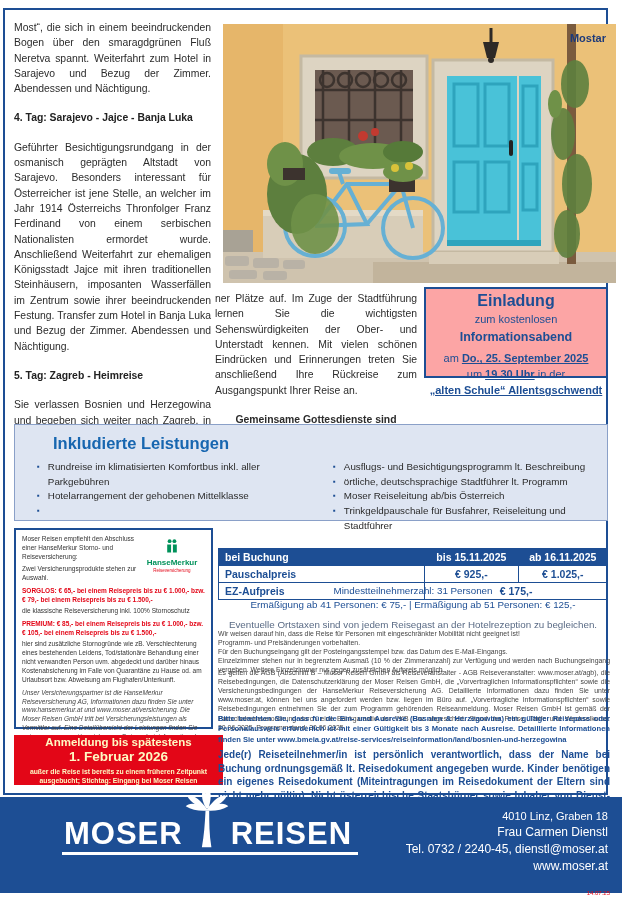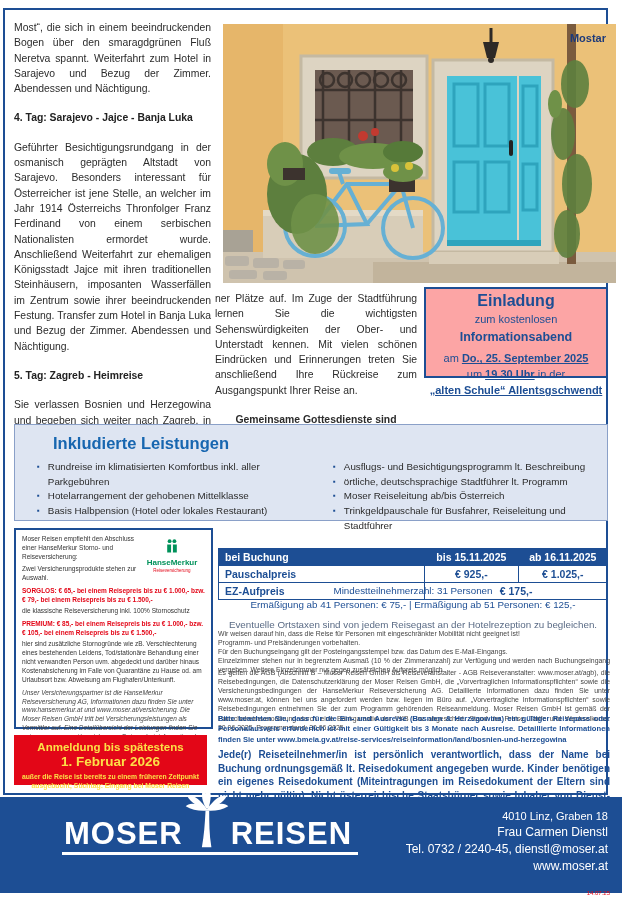--- a/index.html
+++ b/index.html
@@ -39,22 +39,22 @@
   .insurance{position:absolute;left:14px;top:528px;width:199px;height:201px;border:2px solid #1d4e94;
              background:#fff;padding:5px 6px;font-size:6.5px;line-height:1.38;color:#333;}
   .ins-intro{width:118px;}
   .ins-red{color:#e30617;font-weight:bold;margin-top:4px;}
   .ins-plain{margin-top:2px;}
   .ins-partner{margin-top:4px;font-style:italic;color:#444;text-decoration-color:#444;}
   .hm-logo{position:absolute;right:8px;top:8px;width:62px;text-align:center;}
   .hm-name{color:#00915a;font-weight:bold;font-size:8px;}
   .hm-sub{color:#e30617;font-size:4.5px;}
   
-  .redbox{position:absolute;left:14px;top:735px;width:193px;height:50px;background:#e30617;color:#fde047;
-          text-align:center;padding-top:5px;line-height:1.25;}
+  .redbox{position:absolute;left:14px;top:735px;width:209px;height:50px;background:#e30617;color:#fef9c3;
+          text-align:center;line-height:1.25;}
   .red-l1{font-weight:bold;font-size:11.5px;}
   .red-l2{font-weight:bold;font-size:13.5px;}
   .red-l3{font-weight:bold;font-size:6.8px;margin-top:2px;padding:0 6px;}
   
   .pricing{position:absolute;left:218px;top:548px;width:390px;border-collapse:collapse;}
   .pricing th,.pricing td{border:1px solid #1d4e94;font-size:10.5px;padding:2px 6px;height:16px;}
   .pricing th{background:#1d4e94;color:#fff;font-weight:bold;}
   .pricing th.c1{text-align:left;width:53%;}
   .pricing th.c2{width:24%;}
   .pricing td.lbl{color:#1d4e94;font-weight:bold;text-align:left;}
@@ -221,21 +221,20 @@
         <div class="inc-item">
             <span class="inc-bullet">▪</span>
             <span>Rundreise im klimatisierten Komfortbus inkl. aller Parkgebühren</span>
           </div>
         <div class="inc-item">
             <span class="inc-bullet">▪</span>
             <span>Hotelarrangement der gehobenen Mittelklasse</span>
           </div>
         <div class="inc-item">
             <span class="inc-bullet">▪</span>
-            <span>Basis Halbpension (Hotel oder lokales Restaurant)</span>
           </div>
       </div>
       <div class="inc-col">
         <div class="inc-item">
             <span class="inc-bullet">▪</span>
             <span>Ausflugs- und Besichtigungsprogramm lt. Beschreibung</span>
           </div>
         <div class="inc-item">
             <span class="inc-bullet">▪</span>
             <span>örtliche, deutschsprachige Stadtführer lt. Programm</span>

